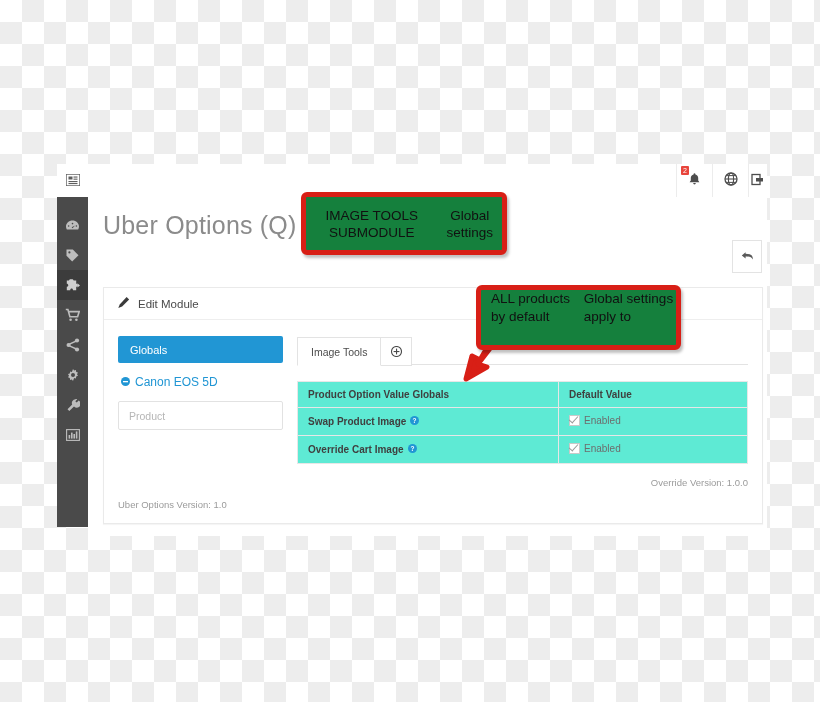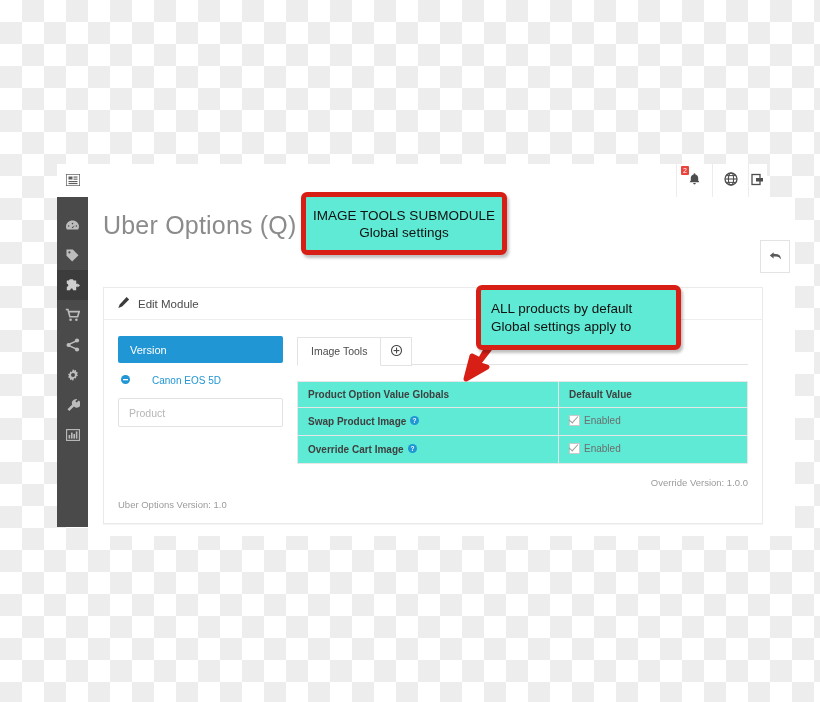--- a/index.html
+++ b/index.html
@@ -101,21 +101,20 @@
   .rail-item svg { display: block; }
 
   
   .content {
     position: absolute;
     left: 31px;
     top: 33px;
     width: 679px;
     height: 339px;
     background: #ffffff;
-    padding-left: 28px;
   }
 
   .page-head {
     position: absolute;
     left: 0; top: 0;
     width: 679px;
     height: 57px;
     display: flex;
     align-items: center;
   }
@@ -182,45 +181,45 @@
     background: #2196d4;
     color: #ffffff;
     font-size: 11px;
     display: flex;
     align-items: center;
     padding-left: 12px;
     border-radius: 2px;
   }
   .tree-item {
     margin-top: 12px;
-    font-size: 10px;
+    font-size: 12px;
     color: #2196d4;
     display: flex;
     align-items: center;
-    gap: 22px;
+    gap: 5px;
     padding-left: 3px;
   }
   .product-input {
     margin-top: 12px;
     height: 27px;
     border: 1px solid #e2e2e2;
     border-radius: 2px;
     display: flex;
     align-items: center;
     padding-left: 10px;
     font-size: 10.5px;
     color: #b6b6b6;
     background: #fff;
   }
 
   
   .right-col { flex: 1; position: relative; }
   .tabs {
     display: flex;
-    align-items: center;
+    align-items: flex-start;
     height: 28px;
     border-bottom: 1px solid #e3e3e3;
   }
   .tab {
     height: 27px;
     padding: 0 13px;
     display: flex;
     align-items: center;
     font-size: 10.5px;
     color: #4c4c4c;
@@ -299,29 +298,28 @@
     position: absolute;
     left: 14px;
     top: 211px;
     font-size: 9.5px;
     color: #9b9b9b;
   }
 
   
   .callout {
     position: absolute;
-    background: #5eead4;
+    background: #15803d;
     border: 5px solid #d81f16;
     border-radius: 6px;
     box-shadow: 2px 3px 3px rgba(0,0,0,.25);
     text-align: center;
     color: #111;
     z-index: 40;
     display: flex;
-    flex-direction: column;
     align-items: center;
     justify-content: center;
   }
   #callout-submodule {
     left: 301px;
     top: 192px;
     width: 196px;
     height: 53px;
     font-size: 13.5px;
     line-height: 17px;
@@ -503,21 +501,21 @@
             <svg width="13" height="13" viewBox="0 0 13 13">
               <path d="M9.6.9l2.5 2.5-7 7L1.3 12l1.4-3.6z" fill="#3b3b3b"></path>
             </svg>
           </span>
           <span class="card-head-title">Edit Module</span>
         </div>
 
         <div class="card-body">
 
           <div class="left-col">
-            <div class="globals-btn">Version</div>
+            <div class="globals-btn">Globals</div>
 
             <div class="tree-item">
               <span>
                 <svg width="9" height="9" viewBox="0 0 9 9">
                   <circle cx="4.5" cy="4.5" r="4.5" fill="#2196d4"></circle>
                   <rect x="2" y="4" width="5" height="1.3" fill="#ffffff"></rect>
                 </svg>
               </span>
               <span>Canon EOS 5D</span>
             </div>

